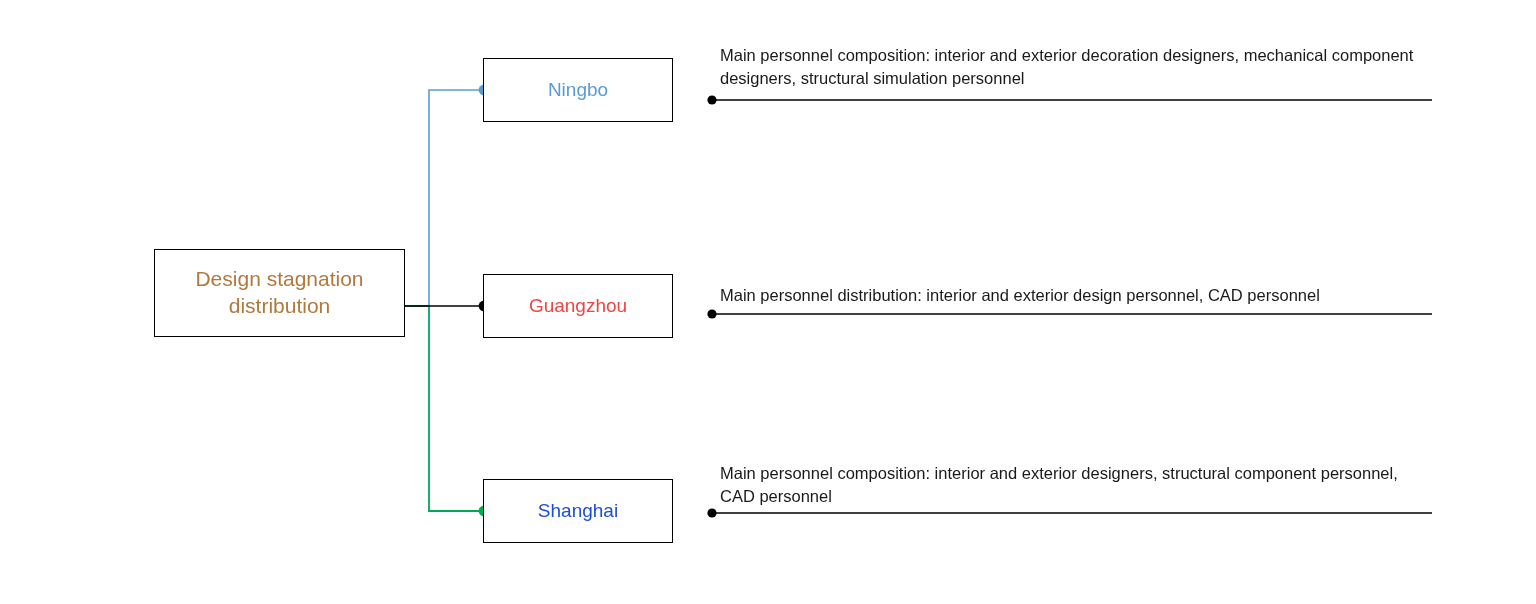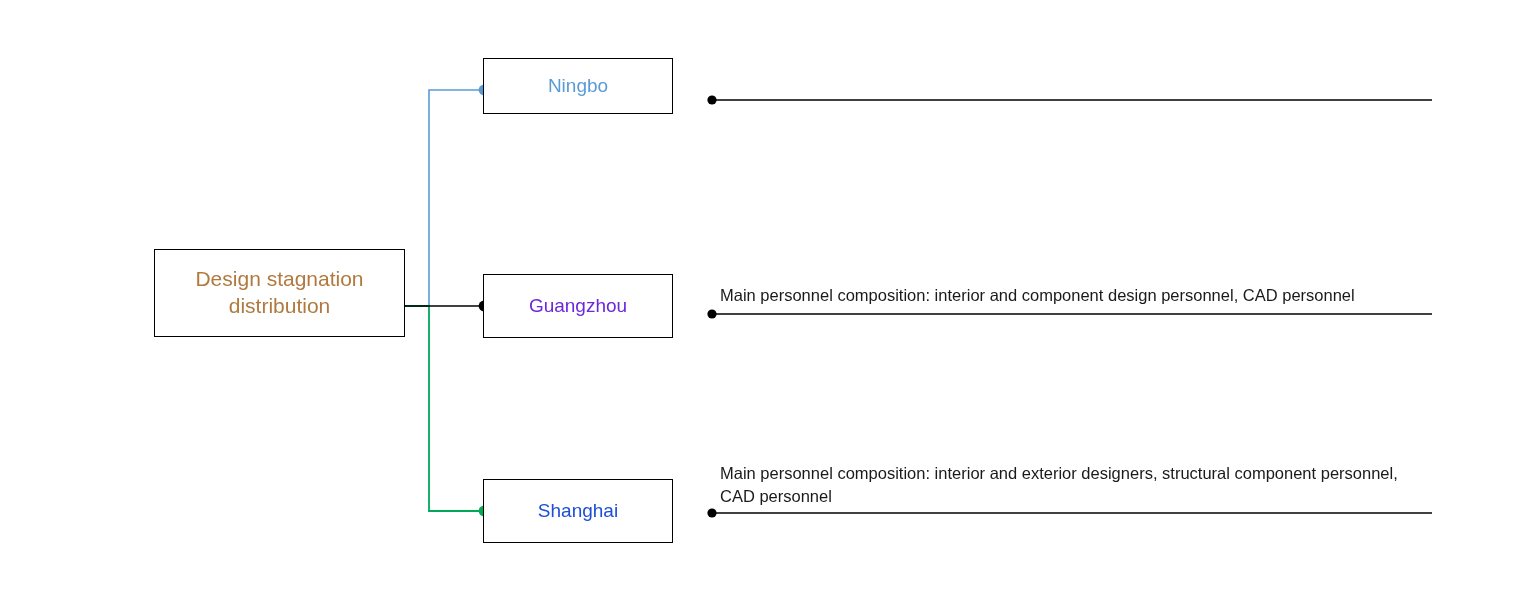--- a/index.html
+++ b/index.html
@@ -49,31 +49,31 @@
     top: 249px;
     width: 251px;
     height: 88px;
     font-size: 21px;
     color: #b07a3e;
   }
   #node-ningbo {
     left: 483px;
     top: 58px;
     width: 190px;
-    height: 56px;
+    height: 64px;
     font-size: 19px;
     color: #5b9bd5;
   }
   #node-guangzhou {
     left: 483px;
     top: 274px;
     width: 190px;
     height: 64px;
     font-size: 19px;
-    color: #6d28d9;
+    color: #ef4444;
   }
   #node-shanghai {
     left: 483px;
     top: 479px;
     width: 190px;
     height: 64px;
     font-size: 19px;
     color: #1d4ed8;
   }
 
@@ -129,18 +129,19 @@
   </div>
 
   <div class="node" id="node-guangzhou">
     <span class="node-label">Guangzhou</span>
   </div>
 
   <div class="node" id="node-shanghai">
     <span class="node-label">Shanghai</span>
   </div>
 
+  <div class="annotation" id="annotation-ningbo">Main personnel composition: interior and exterior decoration designers, mechanical component designers, structural simulation personnel</div>
 
-  <div class="annotation" id="annotation-guangzhou">Main personnel composition: interior and component design personnel, CAD personnel</div>
+  <div class="annotation" id="annotation-guangzhou">Main personnel distribution: interior and exterior design personnel, CAD personnel</div>
 
   <div class="annotation" id="annotation-shanghai">Main personnel composition: interior and exterior designers, structural component personnel, CAD personnel</div>
 
 </div>
 
 </body></html>

